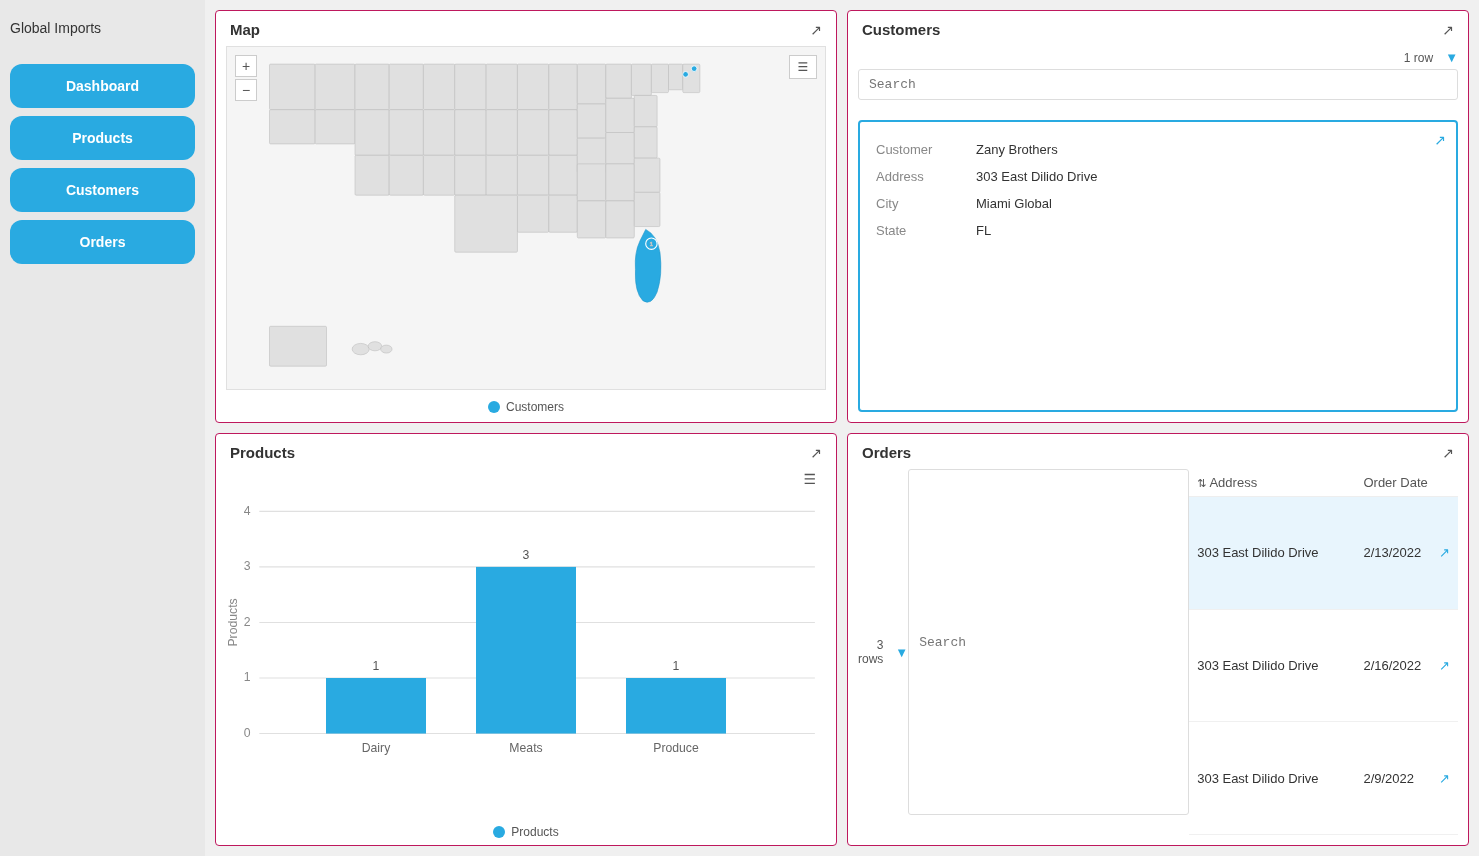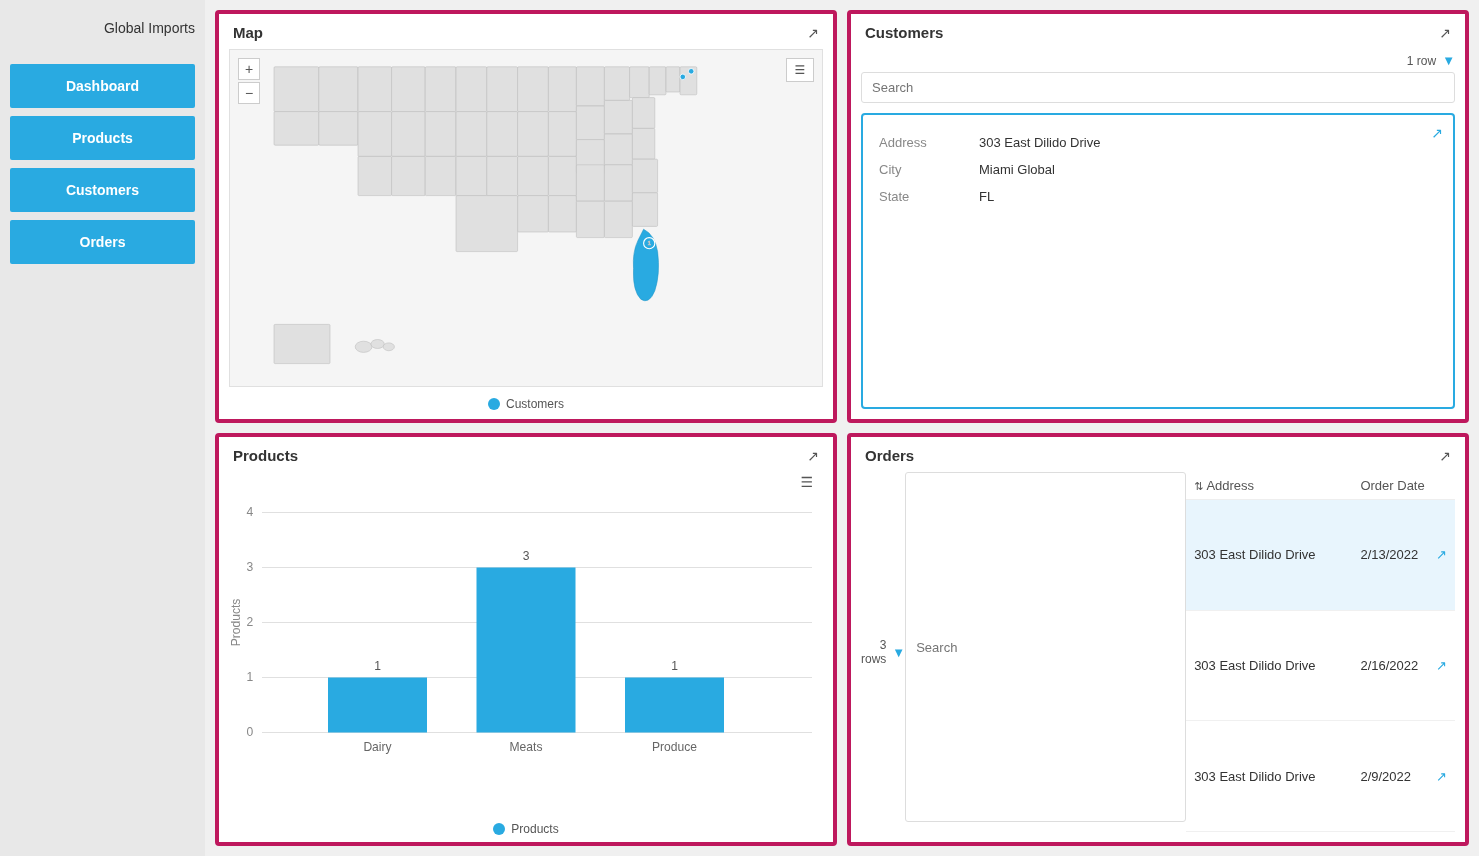--- a/index.html
+++ b/index.html
@@ -4,59 +4,59 @@
   <style>
     * { box-sizing: border-box; margin: 0; padding: 0; }
     body { font-family: Arial, sans-serif; background: #f0f0f0; display: flex; height: 856px; overflow: hidden; font-size: 13px; }
 
     
     #sidebar {
       width: 205px;
       background: #e8e8e8;
       display: flex;
       flex-direction: column;
-      align-items: flex-end;
+      align-items: flex-start;
       padding: 20px 10px;
       gap: 8px;
       flex-shrink: 0;
     }
     #sidebar .app-title {
       font-size: 14px;
       color: #333;
       margin-bottom: 20px;
       font-weight: normal;
     }
     #sidebar button {
       width: 100%;
       padding: 14px;
       background: #29aae1;
       color: white;
       border: none;
-      border-radius: 2px;
+      border-radius: 12px;
       font-size: 14px;
       font-weight: bold;
       cursor: pointer;
       text-align: center;
     }
 
     
     #main {
       flex: 1;
       display: grid;
       grid-template-columns: 1fr 1fr;
       grid-template-rows: 1fr 1fr;
       gap: 0;
       padding: 10px;
       gap: 10px;
       overflow: hidden;
     }
 
     .panel {
       background: white;
-      border: 4px solid #be185d;
+      border: 1px solid #be185d;
       border-radius: 4px;
       display: flex;
       flex-direction: column;
       overflow: hidden;
       justify-content: space-between;
     }
 
     .panel-header {
       display: flex;
       justify-content: space-between;
@@ -153,35 +153,36 @@
       overflow: hidden;
     }
     .rows-info {
       text-align: right;
       font-size: 12px;
       color: #555;
       padding: 4px 0;
       display: flex;
       align-items: center;
       justify-content: flex-end;
-      gap: 6px;
+      gap: 12px;
     }
     .filter-icon {
       color: #29aae1;
       font-size: 13px;
     }
     .search-input {
       width: 100%;
       padding: 7px 10px;
       border: 1px solid #ddd;
       border-radius: 3px;
       font-size: 13px;
       color: #999;
       outline: none;
-      margin-bottom: 10px;
+      margin-bottom: 20px;
+      font-family: Liberation Mono, monospace;
     }
     .customer-card {
       border: 2px solid #29aae1;
       border-radius: 4px;
       padding: 14px 16px;
       position: relative;
       flex: 1;
     }
     .customer-card .card-link {
       position: absolute;
@@ -394,20 +395,24 @@
     <div class="panel-body">
       <div class="rows-info">
         <span>1 row</span>
         <span class="filter-icon">▼</span>
       </div>
       <input class="search-input" type="text" placeholder="Search" style="">
       <div class="customer-card">
         <span class="card-link">↗</span>
         <table>
           <tbody>
+              <tr>
+            <td>Customer</td>
+            <td>Zany Brothers</td>
+          </tr>
           <tr>
             <td>Address</td>
             <td>303 East Dilido Drive</td>
           </tr>
           <tr>
             <td>City</td>
             <td>Miami Global</td>
           </tr>
           <tr>
             <td>State</td>

